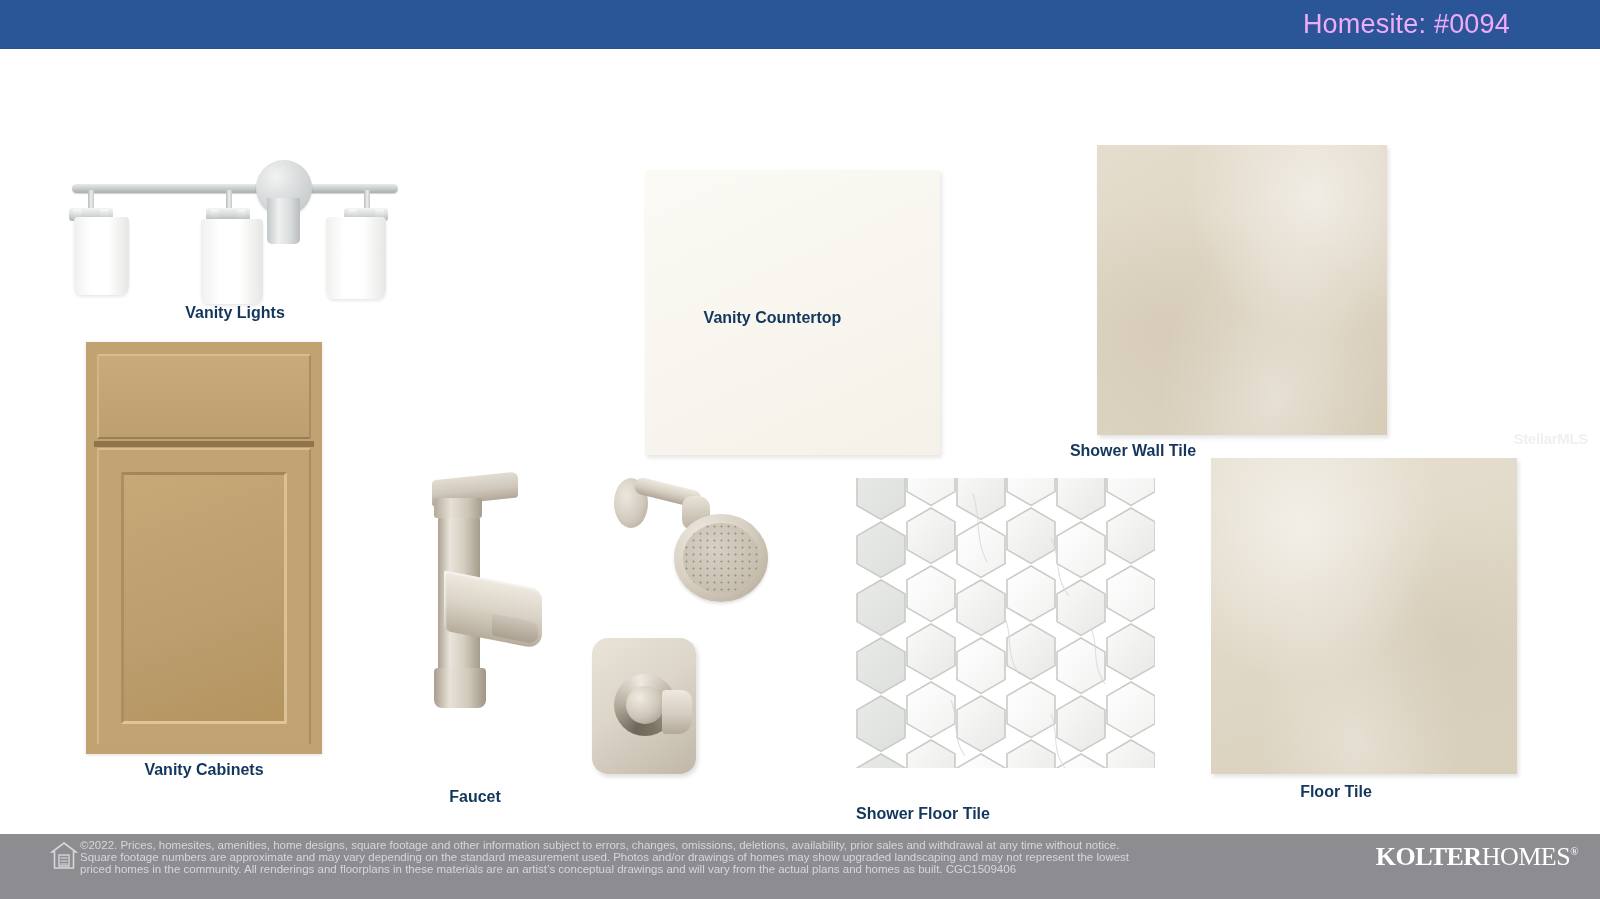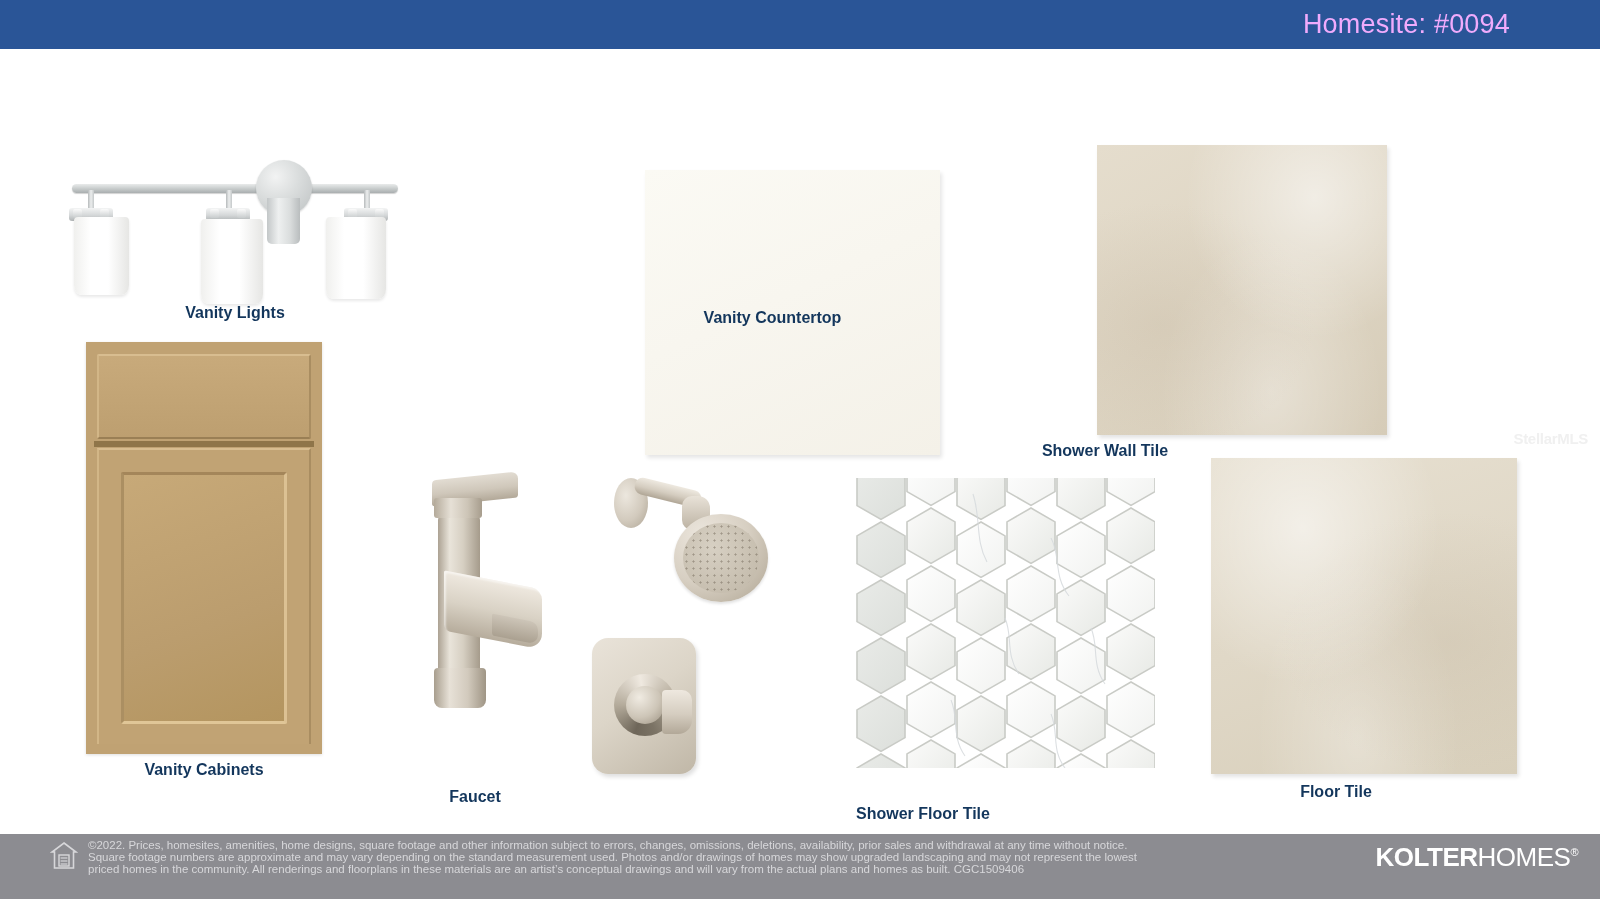--- a/index.html
+++ b/index.html
@@ -329,21 +329,21 @@
     position: absolute;
     left: 1097px; top: 145px;
     width: 290px; height: 290px;
     background:
       radial-gradient(ellipse at 75% 18%, rgba(255,255,255,0.55) 0%, rgba(255,255,255,0) 42%),
       radial-gradient(ellipse at 22% 62%, rgba(196,182,160,0.30) 0%, rgba(196,182,160,0) 48%),
       radial-gradient(ellipse at 60% 85%, rgba(255,255,255,0.35) 0%, rgba(255,255,255,0) 45%),
       linear-gradient(150deg,#e5ddcd 0%, #ded5c3 50%, #d6ccb8 100%);
     box-shadow: 2px 3px 4px rgba(0,0,0,0.11);
   }
-  #label-shower-wall-tile { left: 992px; top: 442px; width: 226px; }
+  #label-shower-wall-tile { left: 1020px; top: 442px; width: 226px; }
 
   
   #floor-tile-swatch {
     position: absolute;
     left: 1211px; top: 458px;
     width: 306px; height: 316px;
     background:
       radial-gradient(ellipse at 30% 22%, rgba(255,255,255,0.55) 0%, rgba(255,255,255,0) 45%),
       radial-gradient(ellipse at 78% 58%, rgba(198,185,163,0.32) 0%, rgba(198,185,163,0) 50%),
       radial-gradient(ellipse at 48% 88%, rgba(255,255,255,0.30) 0%, rgba(255,255,255,0) 45%),
@@ -379,34 +379,35 @@
     width: 1600px; height: 65px;
     background: #8c8c91;
   }
   #eho-icon {
     position: absolute;
     left: 50px; top: 841px;
     width: 28px; height: 30px;
   }
   #footer-fineprint {
     position: absolute;
-    left: 88px; top: 840px;
+    left: 80px; top: 840px;
     width: 1250px;
     color: #d7d7da;
     font-size: 11.5px;
     line-height: 11.8px;
   }
   #footer-fineprint div { white-space: nowrap; }
   #kolter-logo {
     position: absolute;
     right: 22px; top: 842px;
     font-size: 26px;
     color: #ffffff;
     white-space: nowrap;
     letter-spacing: -0.5px;
+    font-family: Liberation Serif, serif;
   }
   #kolter-logo .k-bold { font-weight: bold; }
   #kolter-logo .k-light { font-weight: normal; }
   #kolter-logo .k-reg { font-size: 11px; vertical-align: super; }
 </style>
 </head>
 <body>
 
 <div id="page">
 

